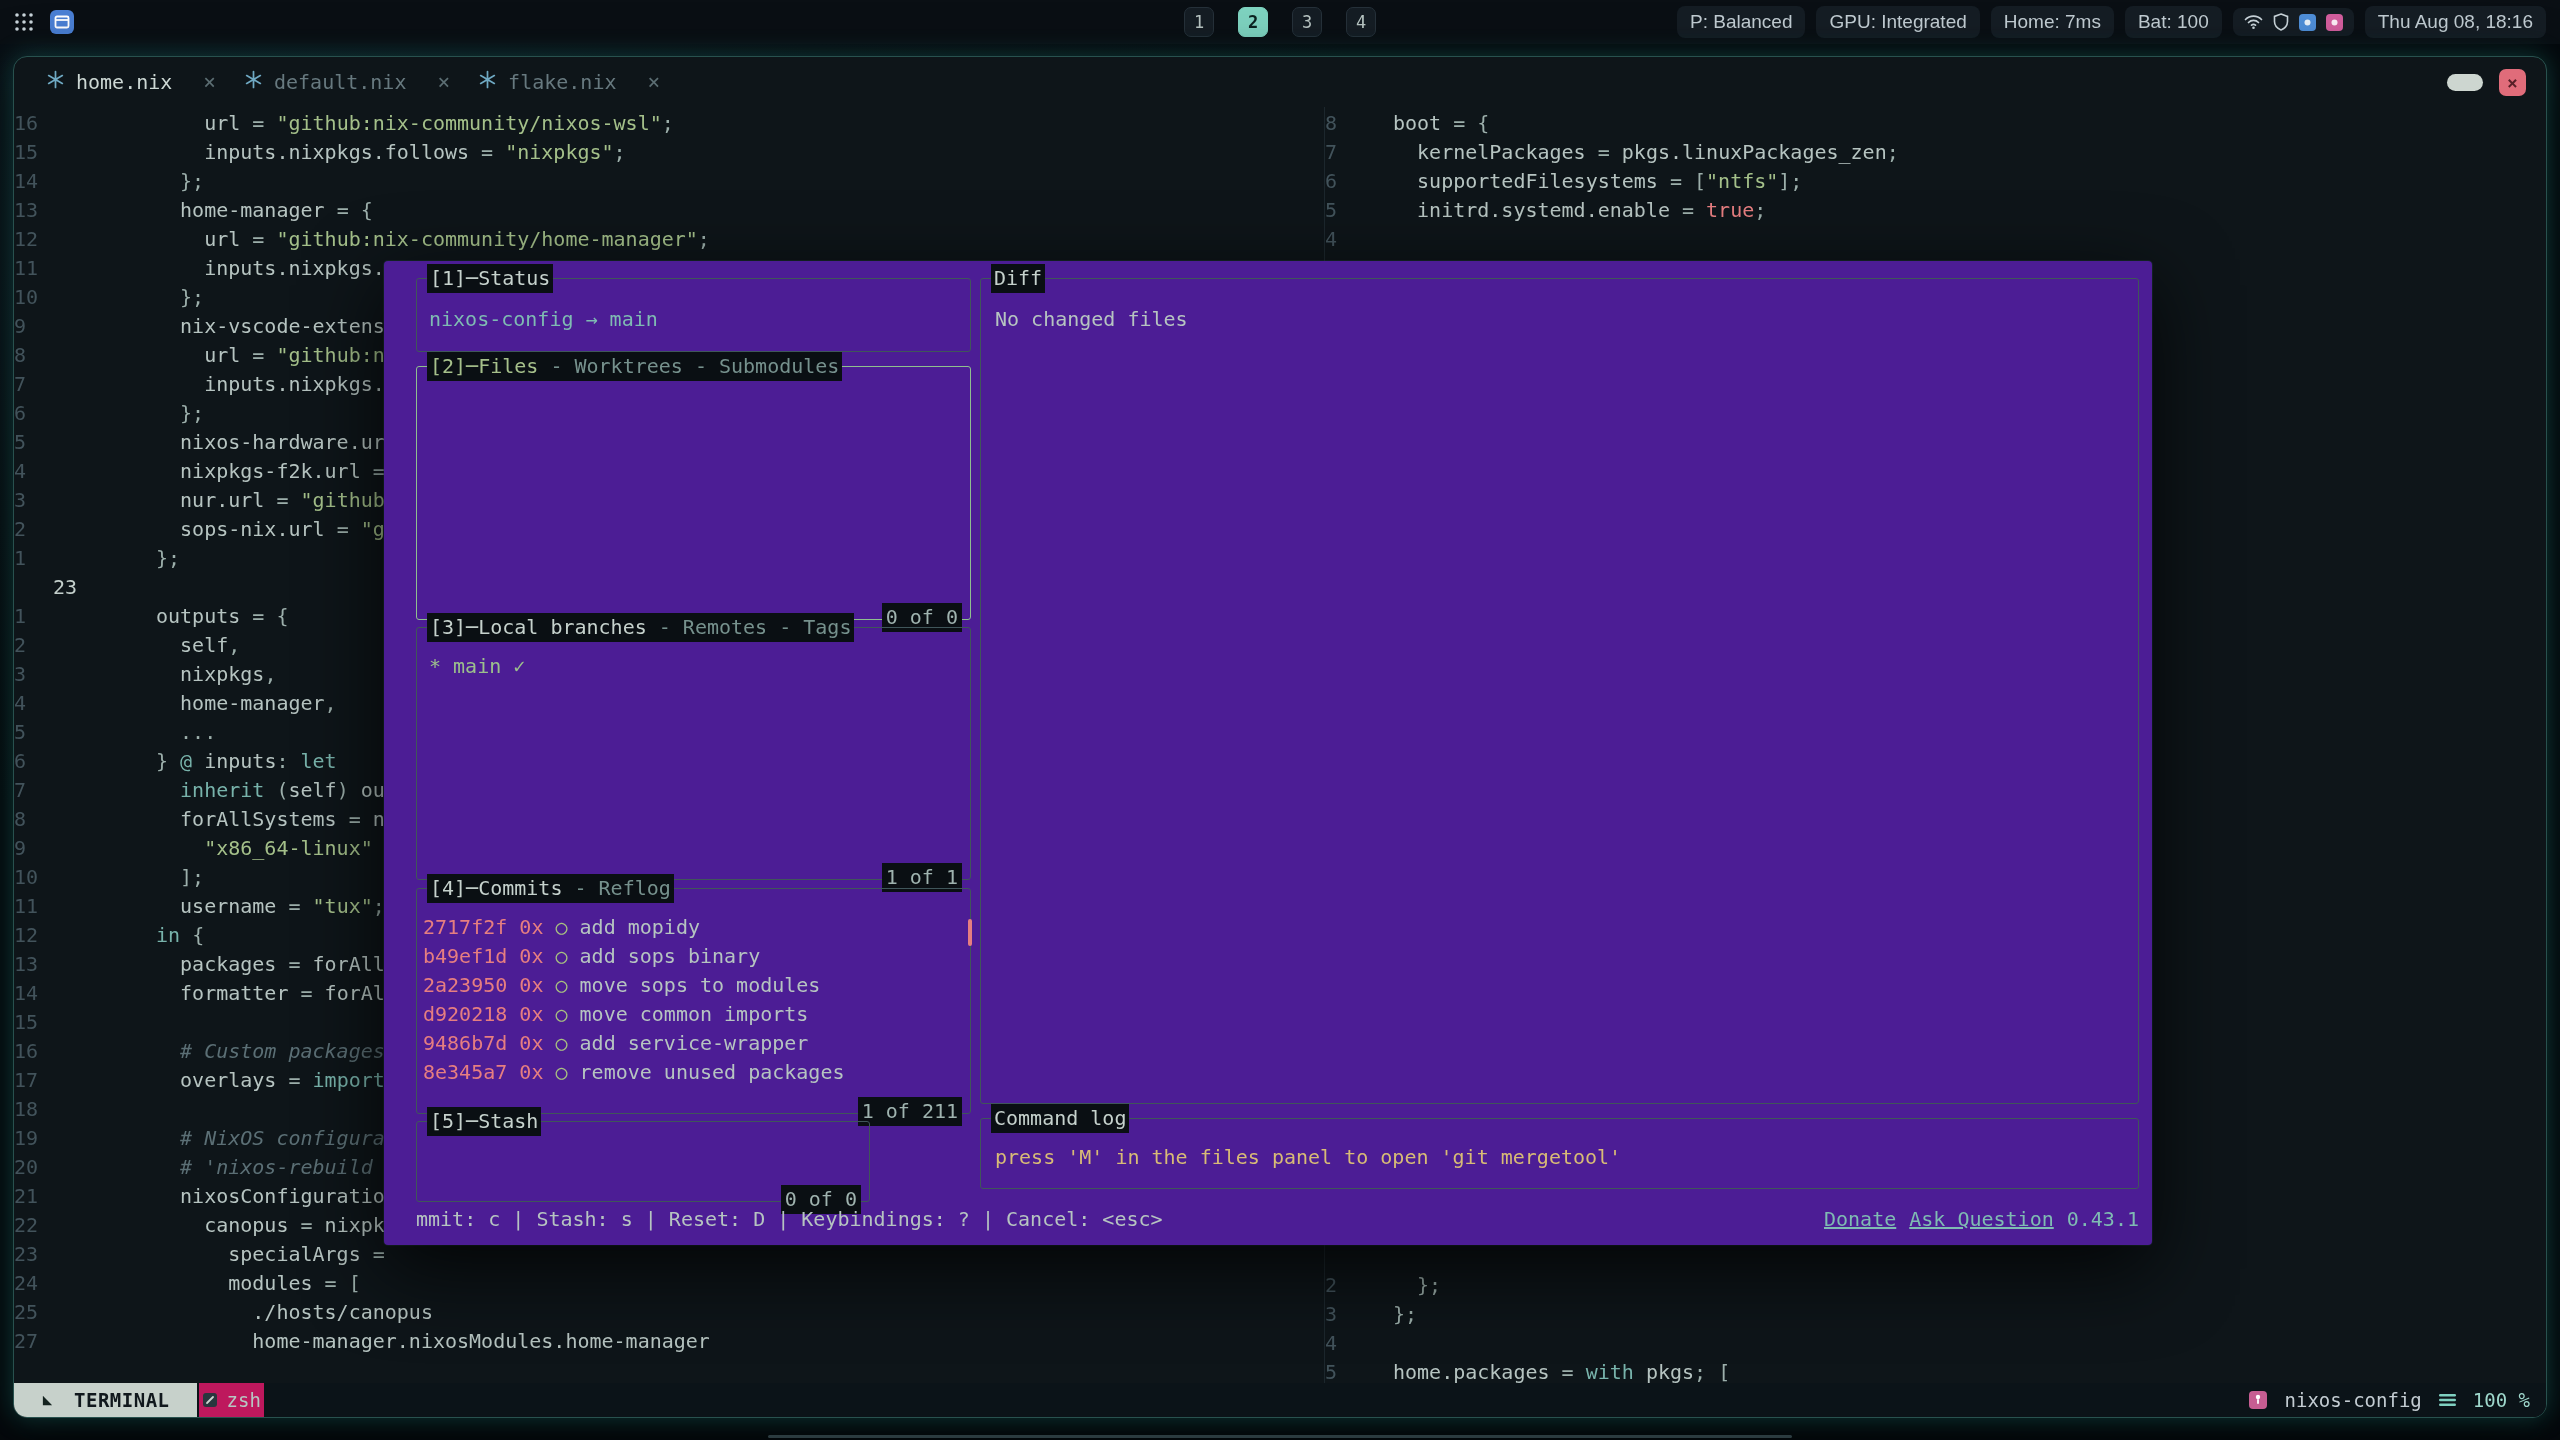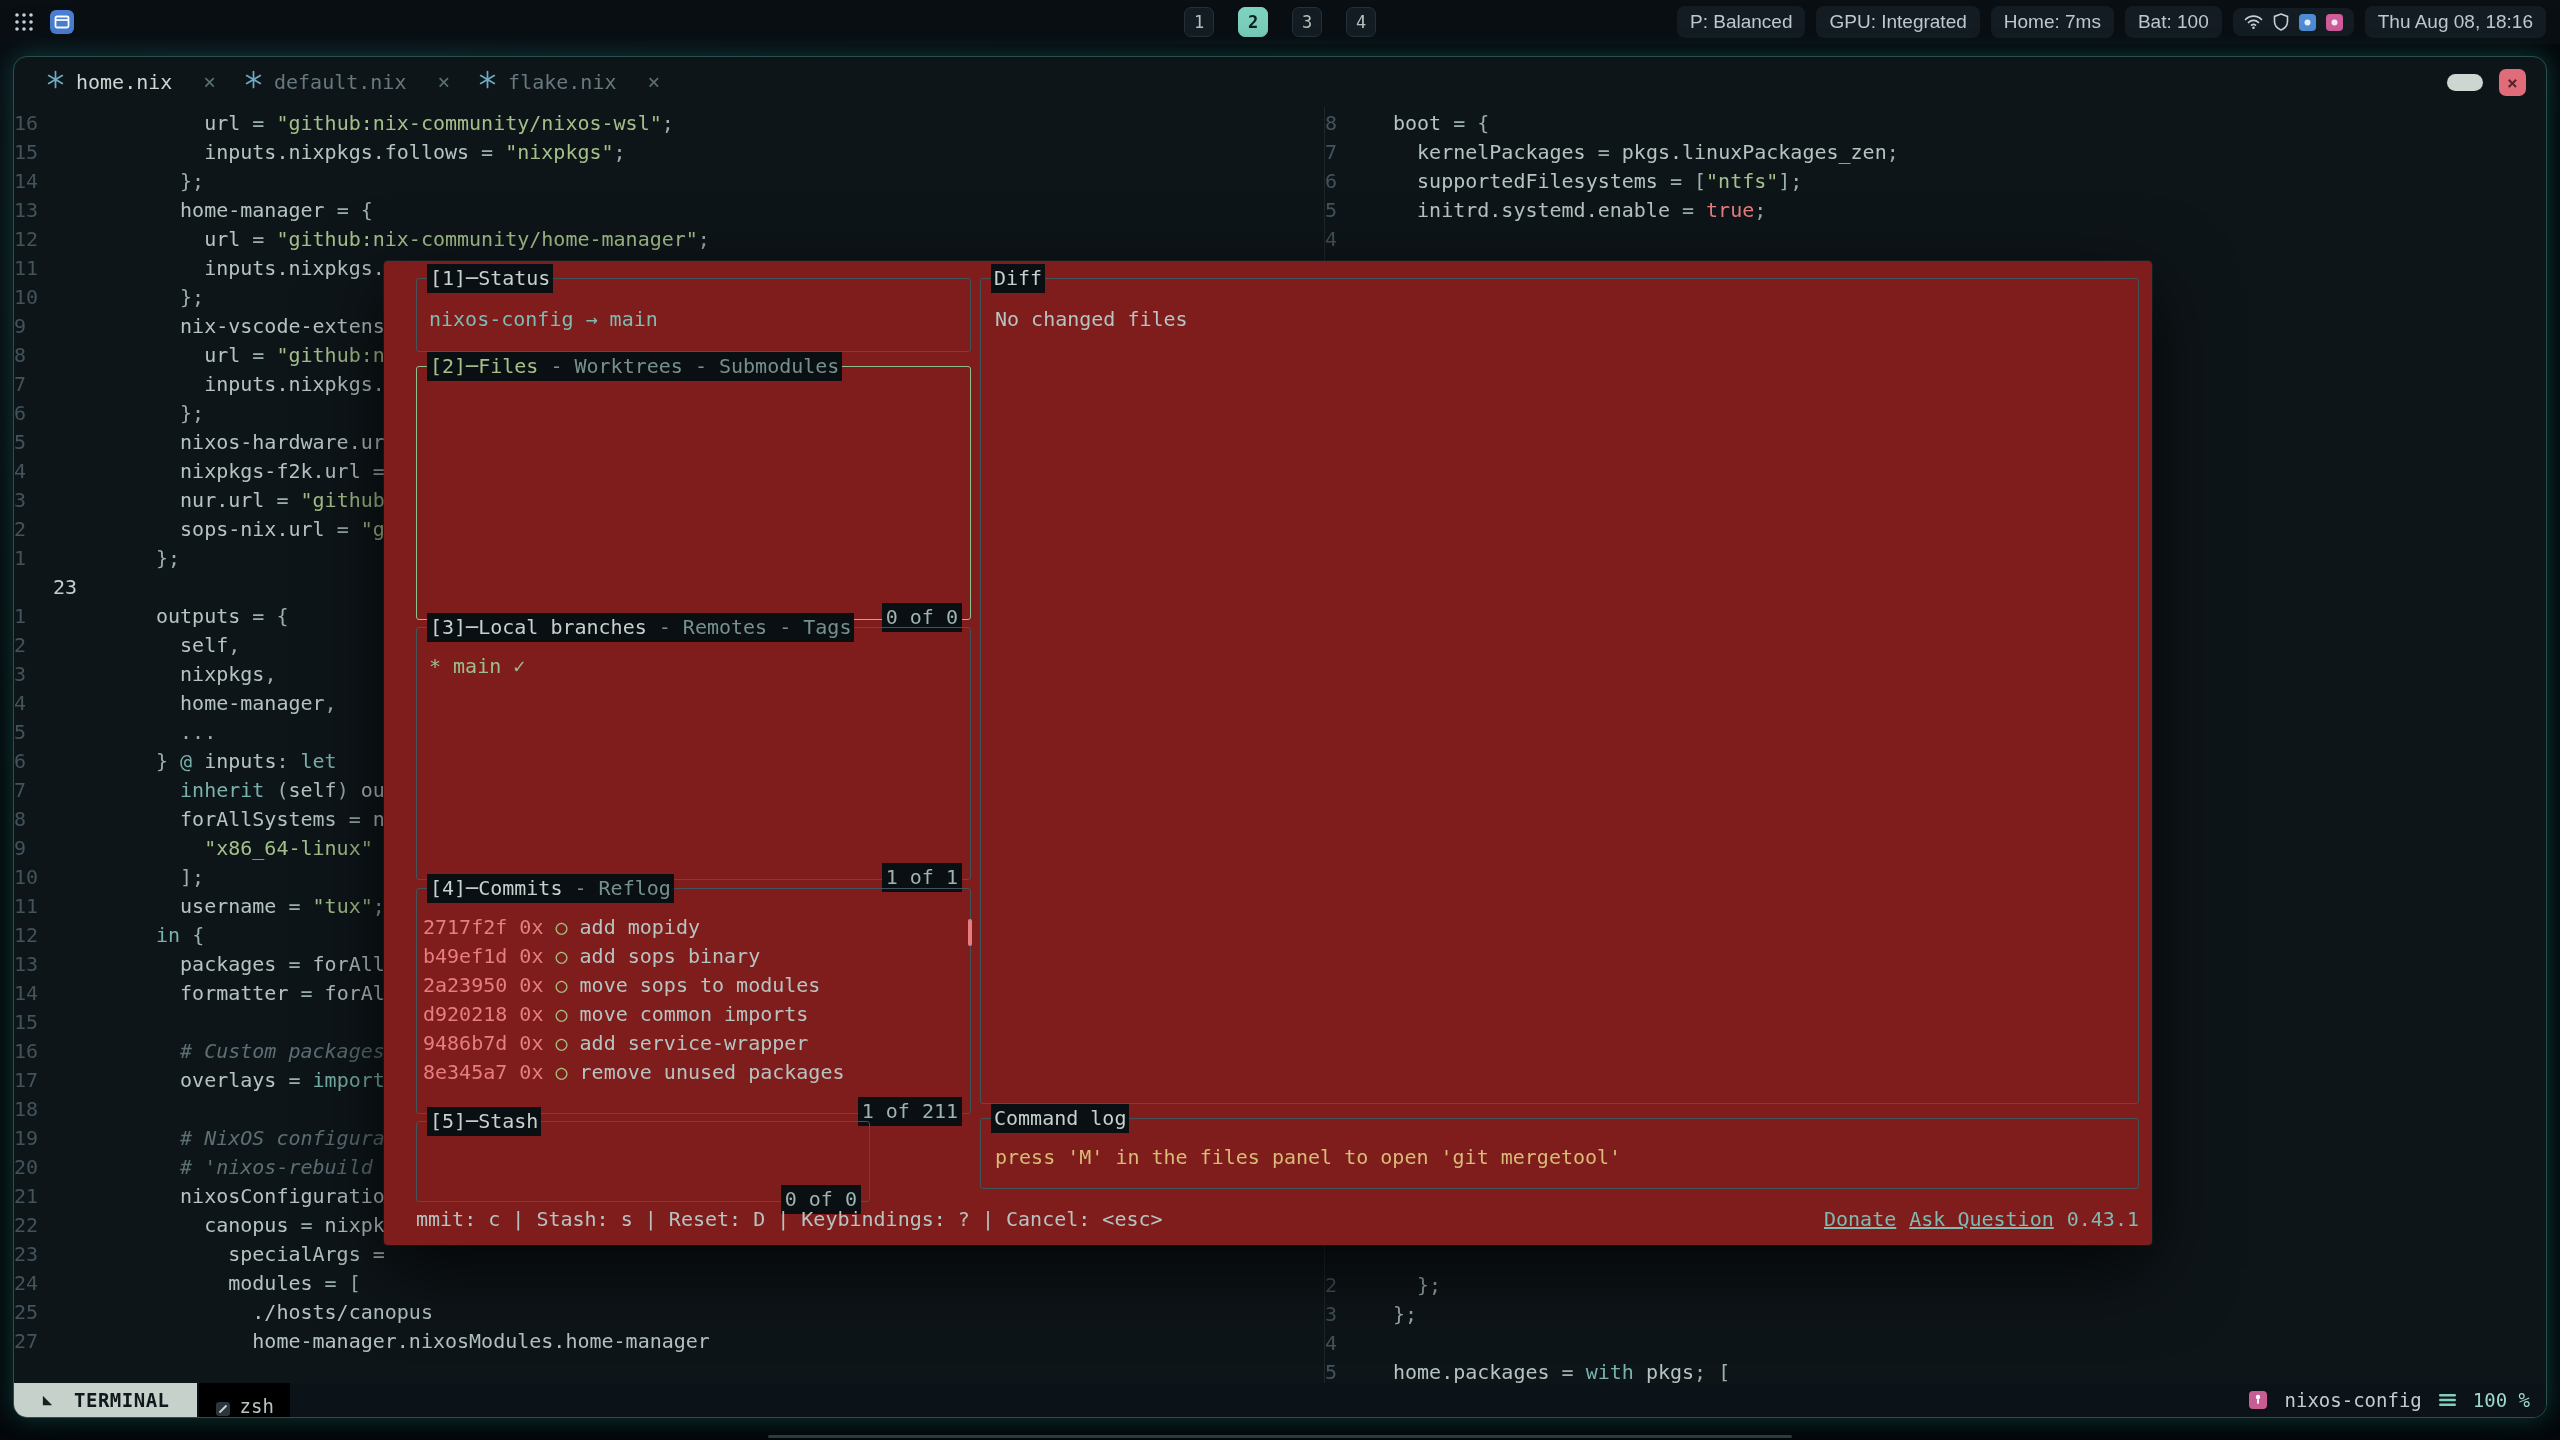--- a/index.html
+++ b/index.html
@@ -45,21 +45,21 @@
   .eline{height:29px;display:flex;white-space:pre}
   .lnum{flex:none;width:142px;text-align:left;padding-right:33px;color:#42535b}
   .lnum.cur{text-align:left;padding-left:39px;padding-right:0;color:#c3cfcb}
   .pane-right .lnum{width:68px;padding-right:36px}
   .rb{position:absolute;left:0;right:0;top:1162px}
   .ltext{white-space:pre}
   .tk-fg{color:#b6c4c1}.tk-pun{color:#9cafab}.tk-str{color:#a4c08a}.tk-kw{color:#78b3ab}
   .tk-com{color:#5b6f75;font-style:italic}.tk-red{color:#e67e80}
 
   
-  .lazygit{position:absolute;left:370px;top:154px;width:1768px;height:984px;background:#7f1d1d;border-radius:4px;
+  .lazygit{position:absolute;left:370px;top:154px;width:1768px;height:984px;background:#4c1d95;border-radius:4px;
     box-shadow:0 24px 80px rgba(0,0,0,.78),0 0 0 1px rgba(40,80,78,.30);font-size:20px;z-index:5}
   .lz-panel{position:absolute;border:1px solid #40565a;border-radius:3px}
   .lz-panel.active{border-color:#8fc08f}
   .lz-title{position:absolute;top:-15px;left:10px;background:#0a0f13;padding:0 3px;white-space:pre}
   .lz-title .main{color:#c6d2cd}
   .lz-panel.active .lz-title .main{color:#a6c08b}
   .lz-title .extra{color:#76918d}
   .lz-count{position:absolute;bottom:-13px;right:8px;background:#0a0f13;padding:0 4px;color:#9fb3af}
   #p-status{left:32px;top:17px;width:555px;height:74px}
   #p-files{left:32px;top:105px;width:555px;height:254px}
@@ -80,21 +80,21 @@
   .lz-scroll{position:absolute;right:-2px;top:30px;width:4px;height:27px;background:#e67e80;border-radius:2px}
   .keybar{position:absolute;left:32px;right:13px;top:944px;display:flex;color:#b6c4c1;white-space:pre}
   .keybar-right{margin-left:auto;display:flex;gap:13px;align-items:baseline}
   .lz-link{color:#7fbbb3;text-decoration:underline}
   .lz-version{color:#7fbbb3}
 
   
   .statusbar{height:34px;flex:none;display:flex;align-items:center;background:#0b1318;font-size:19px}
   .seg-terminal{height:100%;display:flex;align-items:center;gap:20px;background:#c7d1cb;color:#11181d;
     padding:0 27px;font-weight:bold;letter-spacing:.5px}
-  .seg-zsh{height:100%;display:flex;align-items:flex-end;gap:9px;background:#000000;color:#b7c5c2;padding:0 16px;margin-left:2px}
+  .seg-zsh{height:100%;display:flex;align-items:center;gap:9px;background:#be185d;color:#b7c5c2;padding:0 3px;margin-left:2px}
   .sb-right{margin-left:auto;display:flex;align-items:center;gap:17px;padding-right:16px;color:#c3ccd2}
   .sb-right .pct{color:#9fd8cc}
 </style>
 </head>
 <body>
 
 <header class="topbar">
   <div class="tb-left">
     <svg width="20" height="20" viewBox="0 0 20 20">
       <g fill="#c9d4da">

